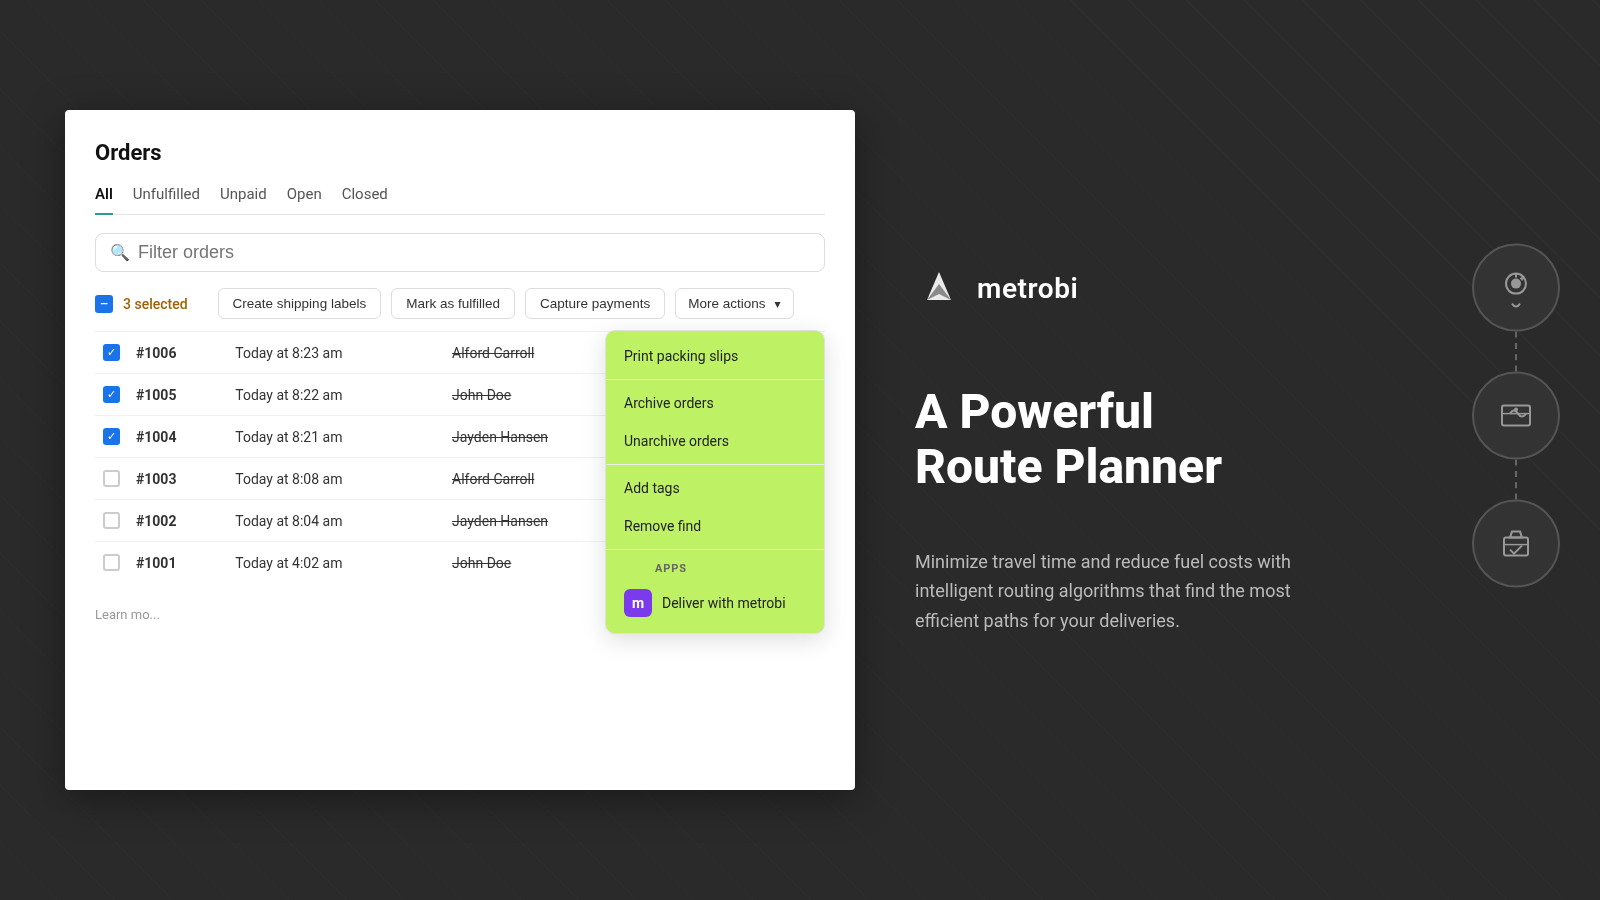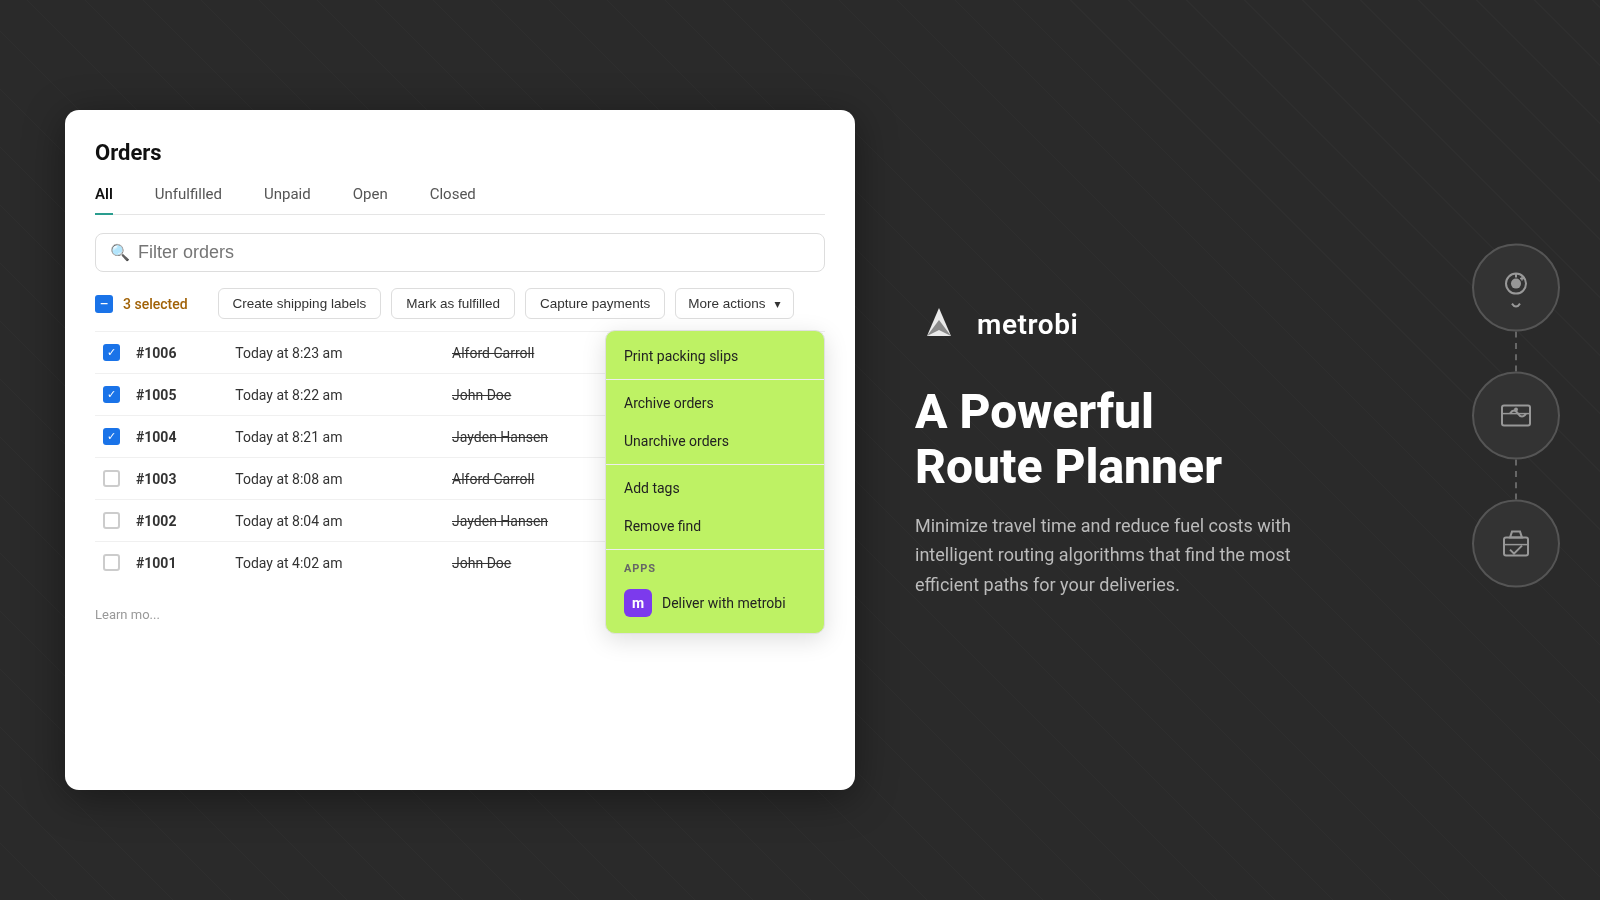--- a/index.html
+++ b/index.html
@@ -17,40 +17,40 @@
       display: flex;
       align-items: center;
       justify-content: space-between;
       font-family: -apple-system, BlinkMacSystemFont, 'Segoe UI', Roboto, sans-serif;
       overflow: hidden;
     }
 
     
     .orders-panel {
       background: #fff;
-      border-radius: 14px;
+      border-radius: 4px;
       width: 790px;
       min-height: 680px;
       margin-left: 65px;
       padding: 30px 30px 40px;
       box-shadow: 0 8px 40px rgba(0,0,0,0.4);
       position: relative;
     }
 
     .orders-title {
       font-size: 22px;
       font-weight: 700;
       color: #111;
       margin-bottom: 20px;
     }
 
     
     .tabs {
       display: flex;
-      gap: 42px;
+      gap: 20px;
       border-bottom: 1px solid #e5e5e5;
       margin-bottom: 18px;
     }
 
     .tab {
       font-size: 15px;
       color: #555;
       padding-bottom: 10px;
       cursor: pointer;
       border-bottom: 2px solid transparent;
@@ -174,26 +174,27 @@
       cursor: pointer;
     }
 
     .dropdown-divider {
       border: none;
       border-top: 1px solid #eee;
       margin: 4px 0;
     }
 
     .dropdown-section-label {
-      padding: 8px 18px 4px;
+      padding: 8px 10px 4px;
       font-size: 11px;
       font-weight: 700;
       color: #666;
       letter-spacing: 0.08em;
       text-transform: uppercase;
+      margin-left: 39px;
     }
 
     .dropdown-app-item {
       display: flex;
       align-items: center;
       gap: 10px;
       padding: 10px 18px;
       font-size: 14px;
       color: #222;
       cursor: pointer;
@@ -296,20 +297,21 @@
     }
 
     
     .right-panel {
       flex: 1;
       display: flex;
       flex-direction: column;
       justify-content: space-between;
       padding: 40px 80px 40px 60px;
       position: relative;
+      gap: 36px;
     }
 
     .metrobi-logo {
       display: flex;
       align-items: center;
       gap: 14px;
       margin-bottom: 36px;
     }
 
     .metrobi-icon {

